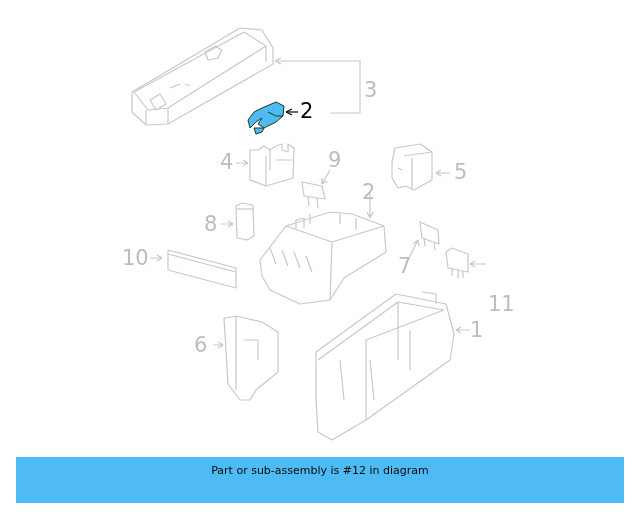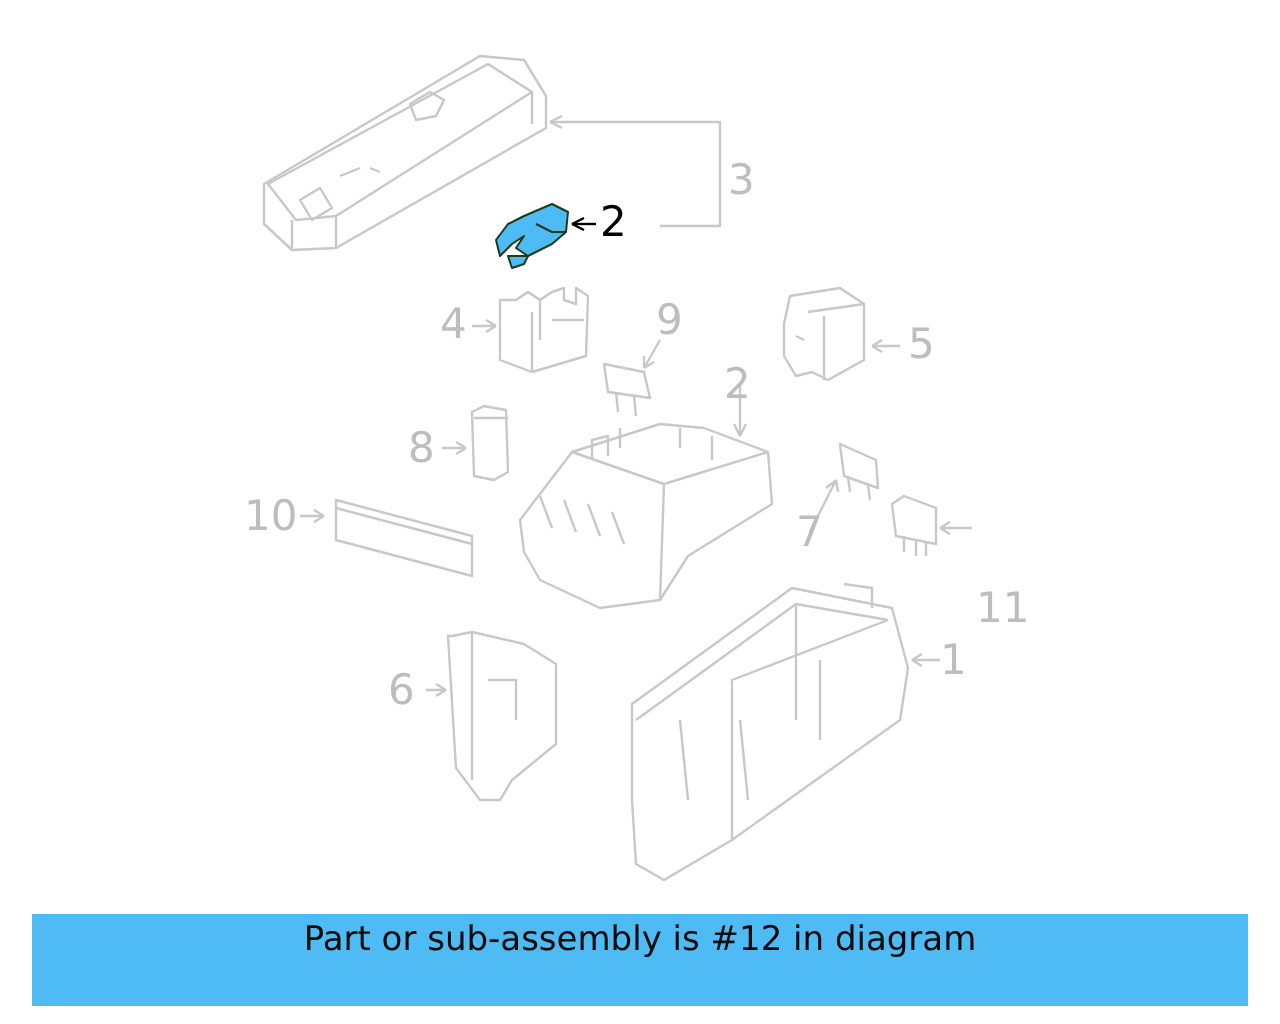--- a/index.html
+++ b/index.html
@@ -1,20 +1,20 @@
 <!DOCTYPE html>
 <html><head>
 <meta charset="utf-8">
 <style>
   html, body { margin:0; padding:0; background:#ffffff; }
   body { width:640px; height:512px; position:relative; overflow:hidden; font-family:"DejaVu Sans", sans-serif; }
   #diagram { position:absolute; left:0; top:0; width:640px; height:455px; }
   .callout { position:absolute; font-size:21px; color:#bdbdbd; line-height:1; }
   .callout.hl { color:#000000; }
-  #banner { position:absolute; left:16px; top:457px; width:608px; height:46px; background:#4fbbf4; color:#0a0a0a; text-align:center; font-size:17px; line-height:19px; padding-top:4px; box-sizing:border-box; }
+  #banner { position:absolute; left:16px; top:457px; width:608px; height:46px; background:#4fbbf4; color:#0a0a0a; text-align:center; font-size:11px; line-height:19px; padding-top:4px; box-sizing:border-box; }
   #banner div { white-space:nowrap; }
 </style>
 </head>
 <body>
 
 <div id="diagram">
   <svg width="640" height="455" viewBox="0 0 640 455" fill="none" stroke="#c8c8c8" stroke-width="1.2" stroke-linejoin="round">
 
     <g>
       <path d="M132 92 L240 28 L262 30 L273 48 L273 64 L168 124 L146 125 L132 112 Z"></path>

